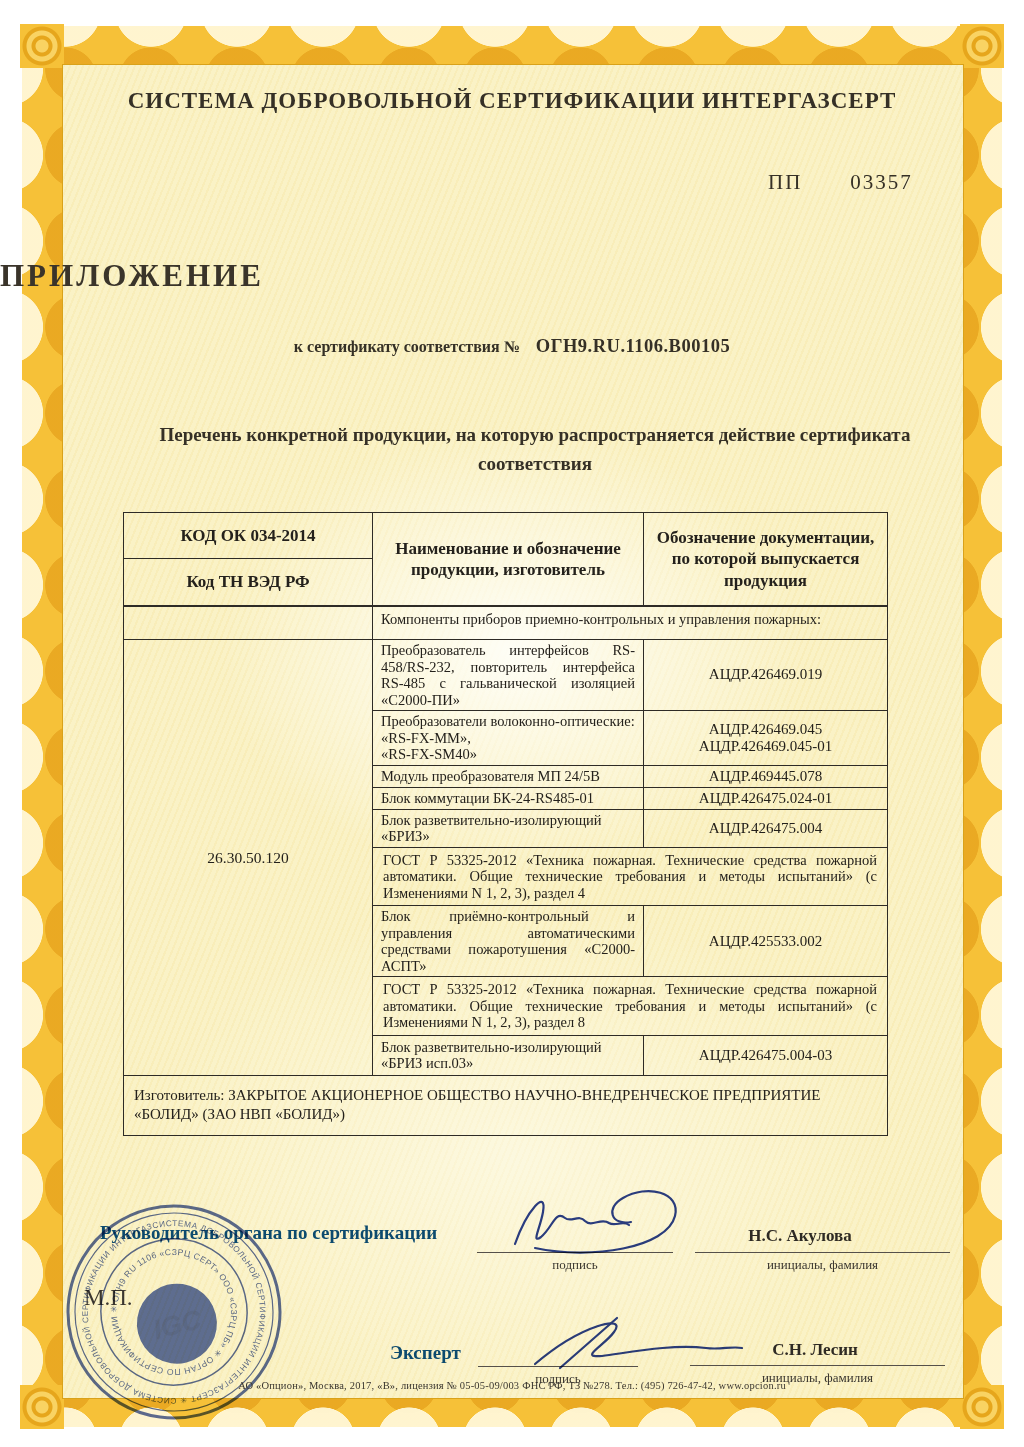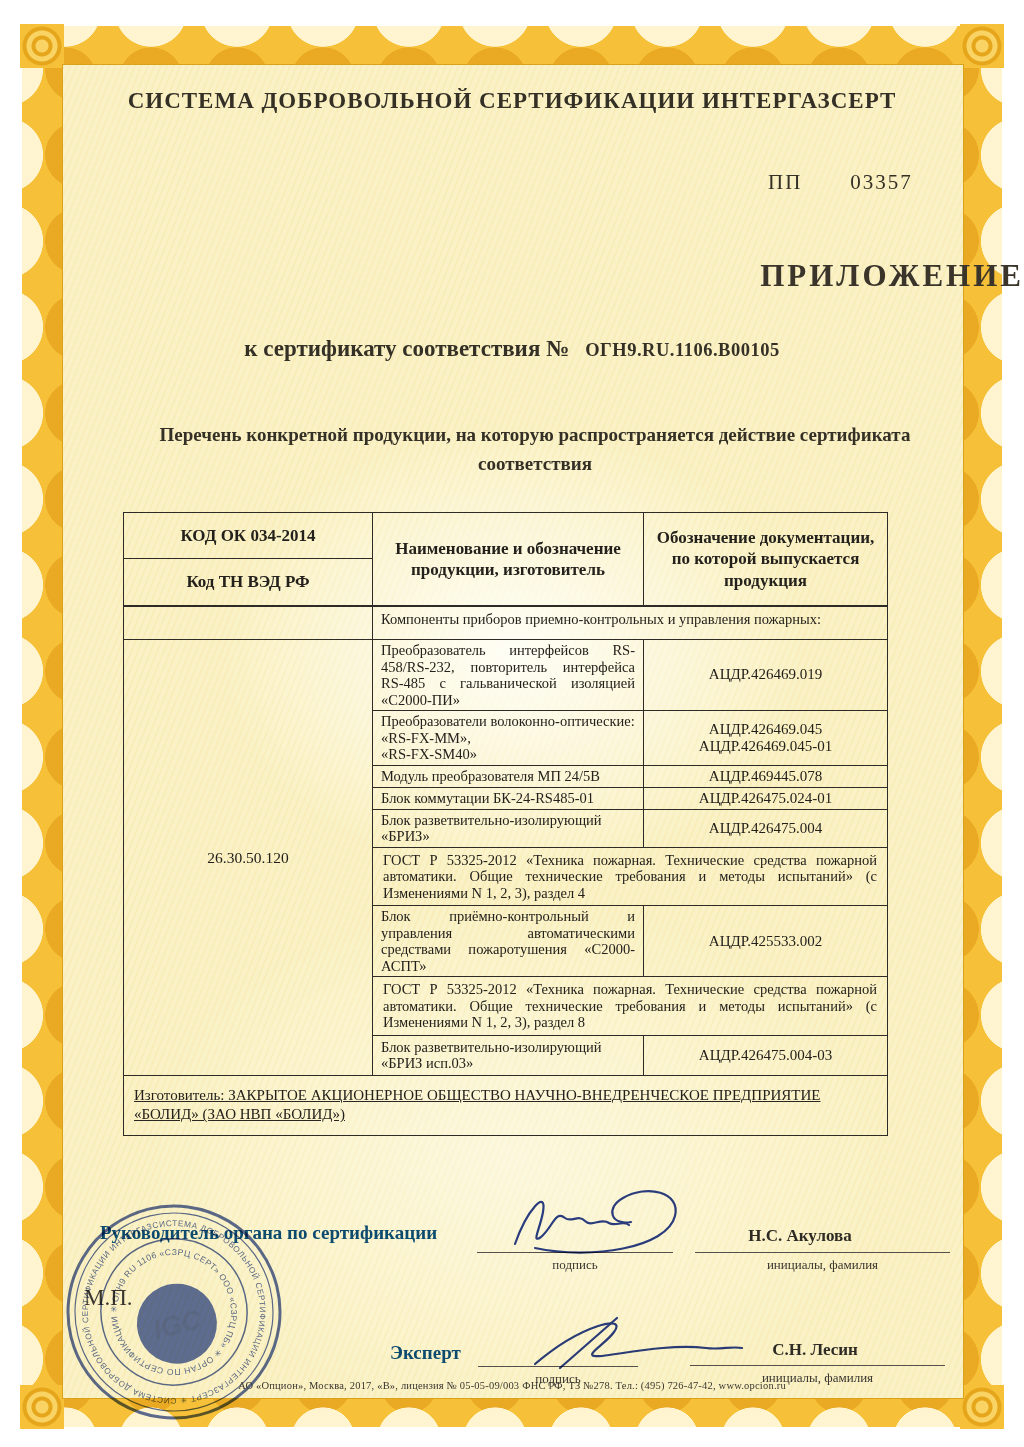--- a/index.html
+++ b/index.html
@@ -42,24 +42,24 @@
       radial-gradient(ellipse 430px 330px at 50% 44%, rgba(255,255,250,.92), rgba(255,255,250,0) 68%),
       radial-gradient(ellipse 520px 360px at 50% 82%, rgba(255,255,248,.5), rgba(255,255,248,0) 72%),
       repeating-linear-gradient(112deg, rgba(238,205,100,.13) 0 2px, rgba(255,255,255,0) 2px 6px),
       #faf2c6;
   }
   
   .system-title{position:absolute;top:88px;left:0;width:100%;text-align:center;
     font-size:23px;font-weight:bold;letter-spacing:1px;color:#353026;}
   .pp-line{position:absolute;top:170px;left:768px;font-size:21px;letter-spacing:2px;color:#353026;}
   .pp-line .num{margin-left:48px;}
-  .appendix-title{position:absolute;top:258px;left:0;width:100%;text-align:right;
+  .appendix-title{position:absolute;top:258px;left:0;width:100%;text-align:left;
     font-size:31px;font-weight:bold;letter-spacing:3px;color:#3a342a;font-family:Liberation Serif, serif;}
   .cert-line{position:absolute;top:336px;left:0;width:100%;text-align:center;color:#353026;}
-  .cert-line .prefix{font-size:23px;font-weight:bold;margin-top:28px;}
+  .cert-line .prefix{font-size:16px;font-weight:bold;margin-top:28px;}
   .cert-line .number{font-size:18.5px;font-weight:bold;letter-spacing:.5px;margin-left:16px;}
   .desc{position:absolute;top:420px;left:132px;width:760px;text-align:center;
     font-size:19px;font-weight:bold;line-height:1.55;color:#353026;margin-left:23px;}
   
   .tablewrap{position:absolute;left:123px;top:512px;width:766px;}
   table{border-collapse:collapse;table-layout:fixed;width:764px;}
   td{border:1.6px solid #2e2b26;padding:2px 8px;font-size:14.5px;line-height:1.14;
      vertical-align:middle;color:#24211c;}
   .thead td{font-size:17px;font-weight:bold;text-align:center;line-height:1.25;padding:2px 6px;}
   .bodytable{}
@@ -172,21 +172,21 @@
       <td class="cell-doc">АЦДР.425533.002</td>
     </tr>
     <tr style="height:56px;">
       <td colspan="2" class="cell-gost">ГОСТ Р 53325-2012 «Техника пожарная. Технические средства пожарной автоматики. Общие технические требования и методы испытаний» (с Изменениями N 1, 2, 3), раздел 8</td>
     </tr>
     <tr style="height:40px;">
       <td class="cell-name-left pre">Блок разветвительно-изолирующий
 «БРИЗ исп.03»</td>
       <td class="cell-doc">АЦДР.426475.004-03</td>
     </tr>
-    <tr style="height:60px;text-decoration:underline;">
+    <tr style="height:60px;">
       <td colspan="3" class="cell-manu">Изготовитель: ЗАКРЫТОЕ АКЦИОНЕРНОЕ ОБЩЕСТВО НАУЧНО-ВНЕДРЕНЧЕСКОЕ ПРЕДПРИЯТИЕ «БОЛИД» (ЗАО НВП «БОЛИД»)</td>
     </tr>
   </tbody>
     </table>
 </div>
 
 <div class="siglabel" style="left:100px;top:1222px;">Руководитель органа по сертификации</div>
 <div class="sigline" style="left:477px;top:1252px;width:196px;"></div>
 <div class="sigcaption" style="left:477px;top:1257px;width:196px;">подпись</div>
 <div class="signame" style="left:700px;top:1226px;width:200px;">Н.С. Акулова</div>

